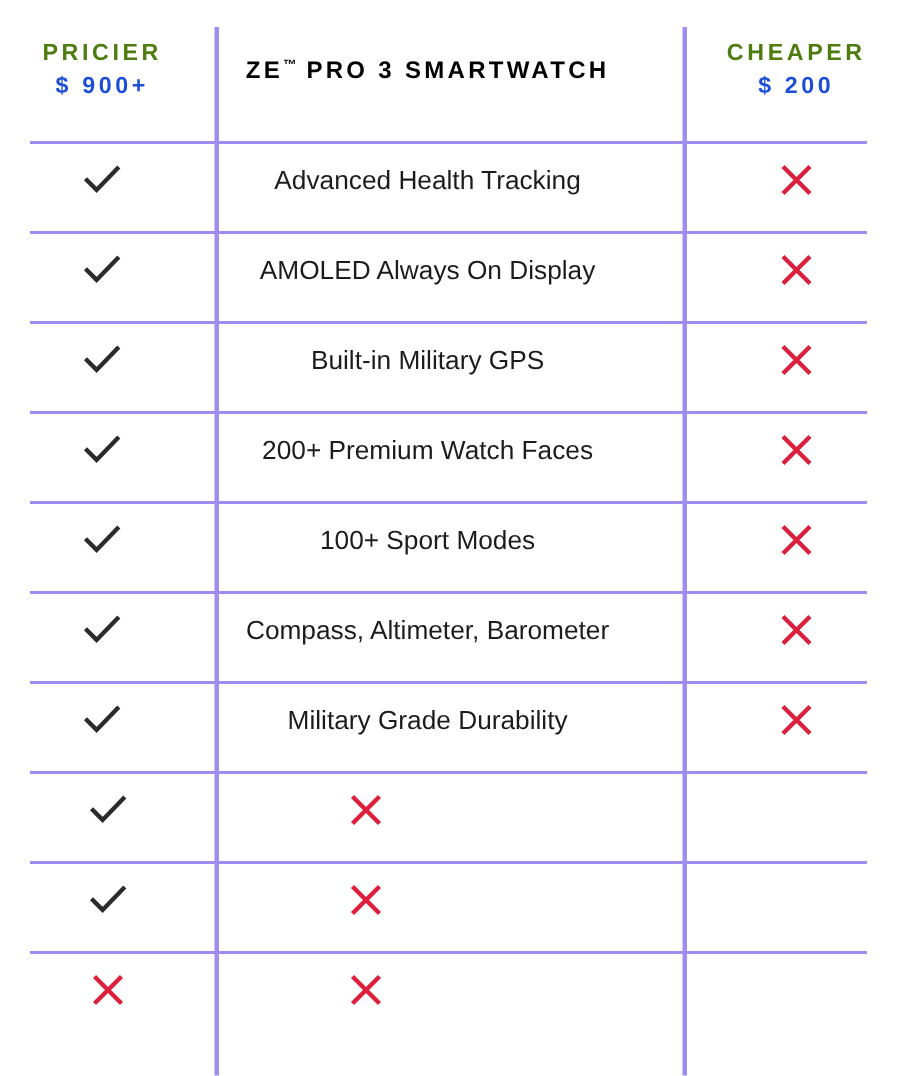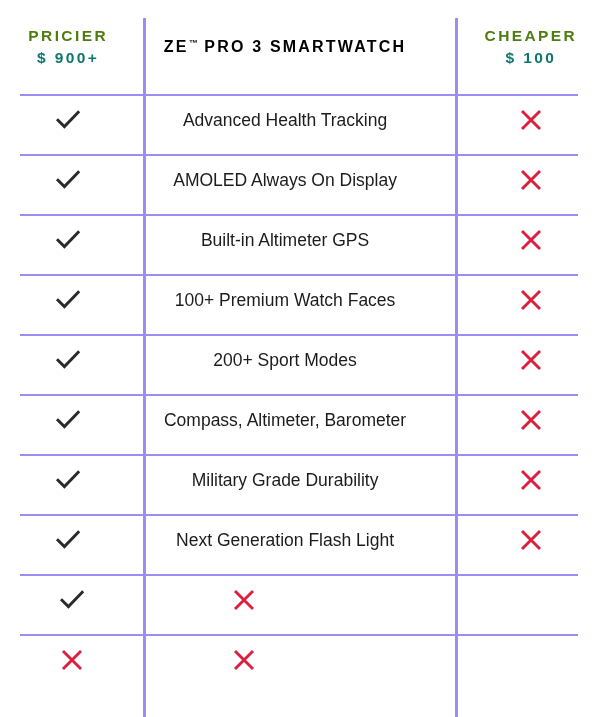--- a/index.html
+++ b/index.html
@@ -81,21 +81,21 @@
     font-weight: 700;
     letter-spacing: 2.4px;
     color: #4d7c0f;
     white-space: nowrap;
   }
   .hdr-price {
     display: block;
     font-size: 15.5px;
     font-weight: 700;
     letter-spacing: 2.4px;
-    color: #0f766e;
+    color: #1d4ed8;
     white-space: nowrap;
   }
   .hdr-title {
     font-size: 16px;
     font-weight: 700;
     letter-spacing: 2.2px;
     color: #000000;
     white-space: nowrap;
     text-align: center;
   }
@@ -137,21 +137,21 @@
       </div>
     </div>
     <div class="cell c-mid">
       <div class="hdr-title">
         <span>ZE</span><span class="tm">™</span><span> PRO 3 SMARTWATCH</span>
       </div>
     </div>
     <div class="cell c-right">
       <div class="hdr-stack">
         <span class="hdr-word">CHEAPER</span>
-        <span class="hdr-price">$ 100</span>
+        <span class="hdr-price">$ 200</span>
       </div>
     </div>
   </div>
 
   <div id="rows-host">
       <div class="row feature" style="top: 94px;">
         <div class="cell c-left">
           <span class="mark">
             <svg width="30" height="30" viewBox="0 0 30 30" aria-hidden="true">
               <path d="M5 15.2 L11.4 21.6 L25.2 7.4" fill="none" stroke="#2b2b2b" stroke-width="2.9" stroke-linecap="square" stroke-linejoin="miter"></path>
@@ -190,59 +190,59 @@
       </div>
       <div class="row feature" style="top: 214px;">
         <div class="cell c-left">
           <span class="mark">
             <svg width="30" height="30" viewBox="0 0 30 30" aria-hidden="true">
               <path d="M5 15.2 L11.4 21.6 L25.2 7.4" fill="none" stroke="#2b2b2b" stroke-width="2.9" stroke-linecap="square" stroke-linejoin="miter"></path>
             </svg>
           </span>
         </div>
         <div class="cell c-mid">
-          <span class="feature-label">Built-in Altimeter GPS</span>
+          <span class="feature-label">Built-in Military GPS</span>
         </div>
         <div class="cell c-right">
           <span class="mark">
             <svg width="26" height="26" viewBox="0 0 26 26" aria-hidden="true">
               <path d="M4 4 L22 22 M22 4 L4 22" fill="none" stroke="#dc1f3c" stroke-width="2.9" stroke-linecap="butt"></path>
             </svg>
           </span>
         </div>
       </div>
       <div class="row feature" style="top: 274px;">
         <div class="cell c-left">
           <span class="mark">
             <svg width="30" height="30" viewBox="0 0 30 30" aria-hidden="true">
               <path d="M5 15.2 L11.4 21.6 L25.2 7.4" fill="none" stroke="#2b2b2b" stroke-width="2.9" stroke-linecap="square" stroke-linejoin="miter"></path>
             </svg>
           </span>
         </div>
         <div class="cell c-mid">
-          <span class="feature-label">100+ Premium Watch Faces</span>
+          <span class="feature-label">200+ Premium Watch Faces</span>
         </div>
         <div class="cell c-right">
           <span class="mark">
             <svg width="26" height="26" viewBox="0 0 26 26" aria-hidden="true">
               <path d="M4 4 L22 22 M22 4 L4 22" fill="none" stroke="#dc1f3c" stroke-width="2.9" stroke-linecap="butt"></path>
             </svg>
           </span>
         </div>
       </div>
       <div class="row feature" style="top: 334px;">
         <div class="cell c-left">
           <span class="mark">
             <svg width="30" height="30" viewBox="0 0 30 30" aria-hidden="true">
               <path d="M5 15.2 L11.4 21.6 L25.2 7.4" fill="none" stroke="#2b2b2b" stroke-width="2.9" stroke-linecap="square" stroke-linejoin="miter"></path>
             </svg>
           </span>
         </div>
         <div class="cell c-mid">
-          <span class="feature-label">200+ Sport Modes</span>
+          <span class="feature-label">100+ Sport Modes</span>
         </div>
         <div class="cell c-right">
           <span class="mark">
             <svg width="26" height="26" viewBox="0 0 26 26" aria-hidden="true">
               <path d="M4 4 L22 22 M22 4 L4 22" fill="none" stroke="#dc1f3c" stroke-width="2.9" stroke-linecap="butt"></path>
             </svg>
           </span>
         </div>
       </div>
       <div class="row feature" style="top: 394px;">
@@ -284,23 +284,20 @@
         </div>
       </div>
       <div class="row feature" style="top: 514px;">
         <div class="cell c-left">
           <span class="mark">
             <svg width="30" height="30" viewBox="0 0 30 30" aria-hidden="true">
               <path d="M5 15.2 L11.4 21.6 L25.2 7.4" fill="none" stroke="#2b2b2b" stroke-width="2.9" stroke-linecap="square" stroke-linejoin="miter"></path>
             </svg>
           </span>
         </div>
-        <div class="cell c-mid">
-          <span class="feature-label">Next Generation Flash Light</span>
-        </div>
         <div class="cell c-right">
           <span class="mark">
             <svg width="26" height="26" viewBox="0 0 26 26" aria-hidden="true">
               <path d="M4 4 L22 22 M22 4 L4 22" fill="none" stroke="#dc1f3c" stroke-width="2.9" stroke-linecap="butt"></path>
             </svg>
           </span>
         </div>
       </div>
       <div class="row feature" style="top: 574px;">
         <div class="cell c-left">

